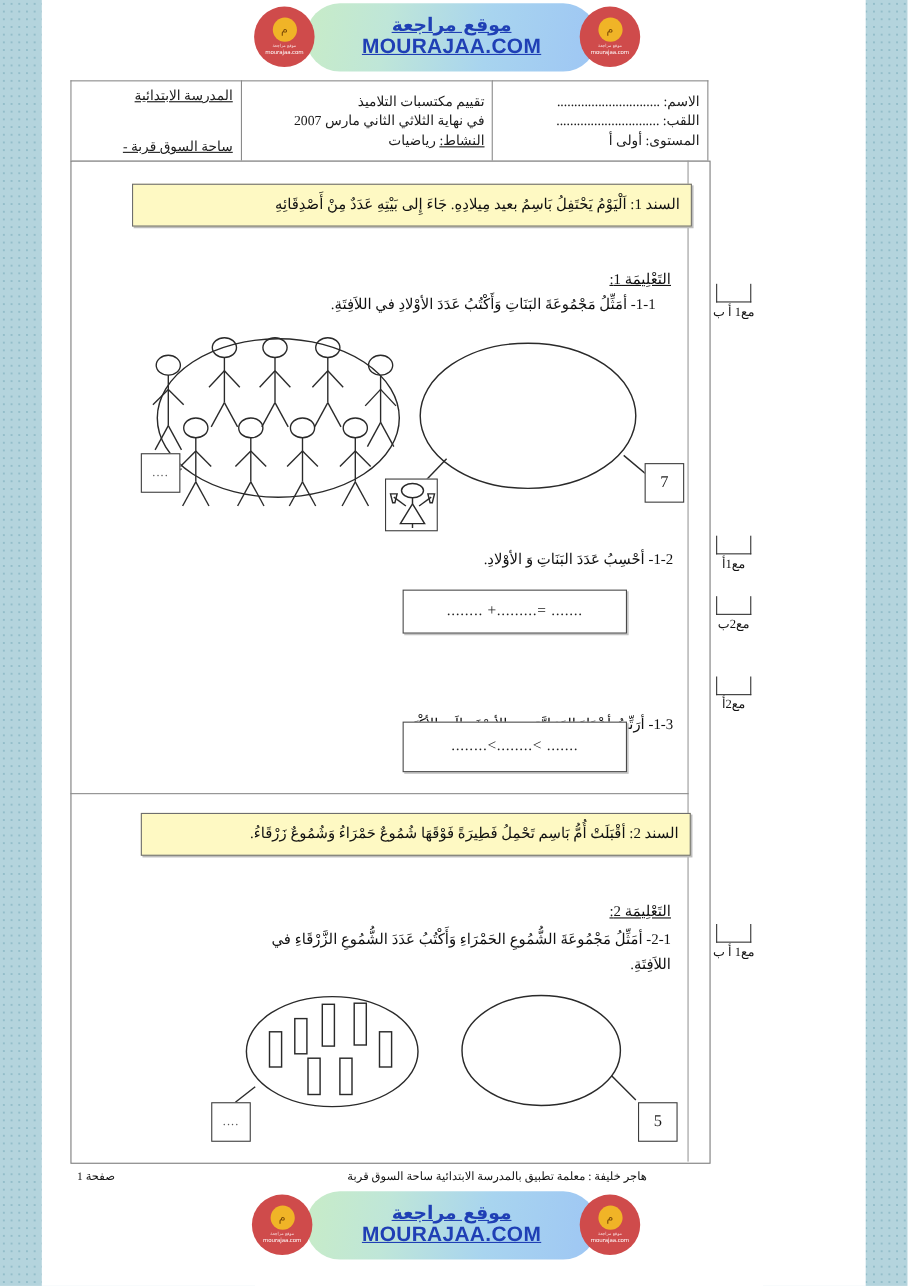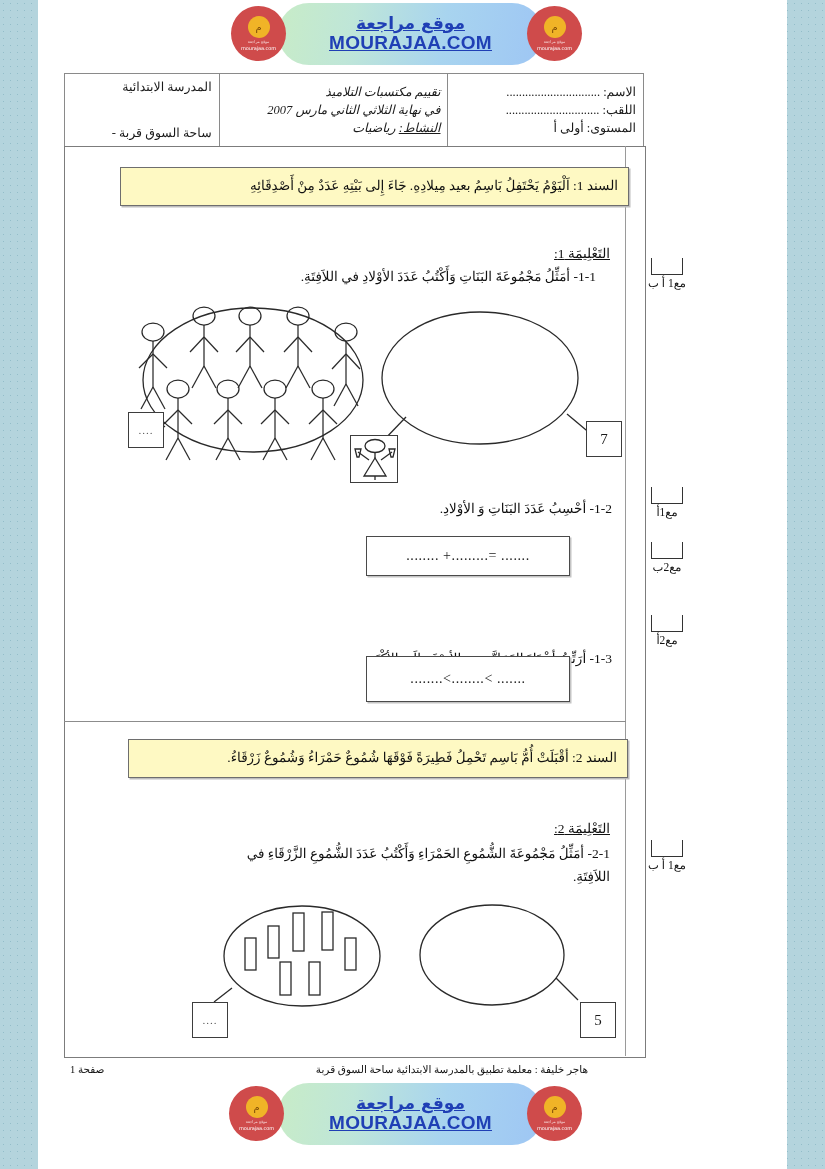--- a/index.html
+++ b/index.html
@@ -136,26 +136,26 @@
     background: #fff;
   }
   #header-table td {
     border: 1px solid #8a8a8a;
     padding: 4px 7px;
     vertical-align: middle;
     font-size: 12.5px;
     color: #1a1a1a;
     line-height: 1.45;
   }
-  .hdr-school { width: 150px; text-align: center; }
+  .hdr-school { width: 150px; text-align: center; text-decoration: underline; }
   .hdr-center { width: 232px; text-align: center; }
   .hdr-ident  { width: 186px; text-align: right; }
   .hdr-school-l1 { display:block; }
   .hdr-school-l2 { display:block; margin-top: 28px; }
-  .hdr-center-l1, .hdr-center-l2, .hdr-center-l3 { display:block;font-style:italic; }
+  .hdr-center-l1, .hdr-center-l2, .hdr-center-l3 { display:block; }
   .hdr-underline { text-decoration: underline; }
   .ident-row { display:block; white-space: nowrap; }
   .dots { letter-spacing: 0.5px; }
 
   
   #sheet-frame {
     position: absolute;
     left: 64px;
     top: 146px;
     width: 580px;

